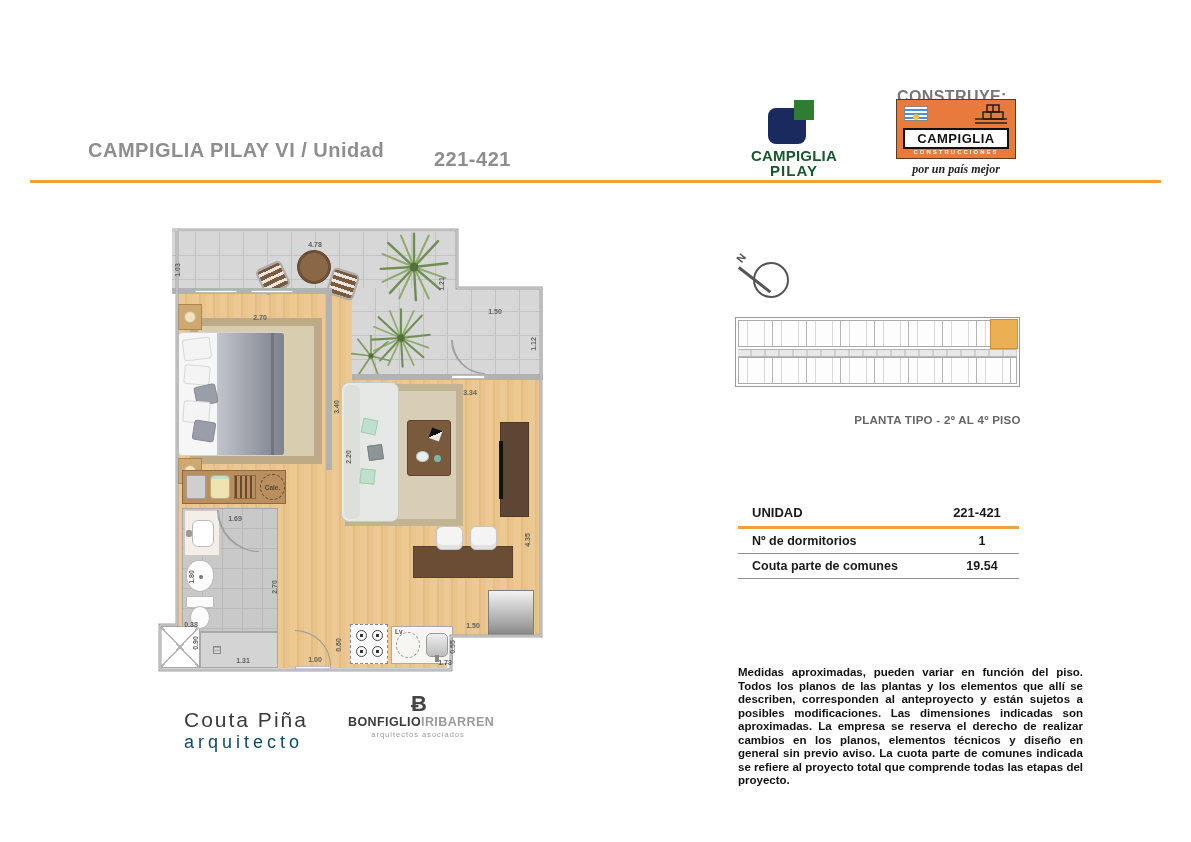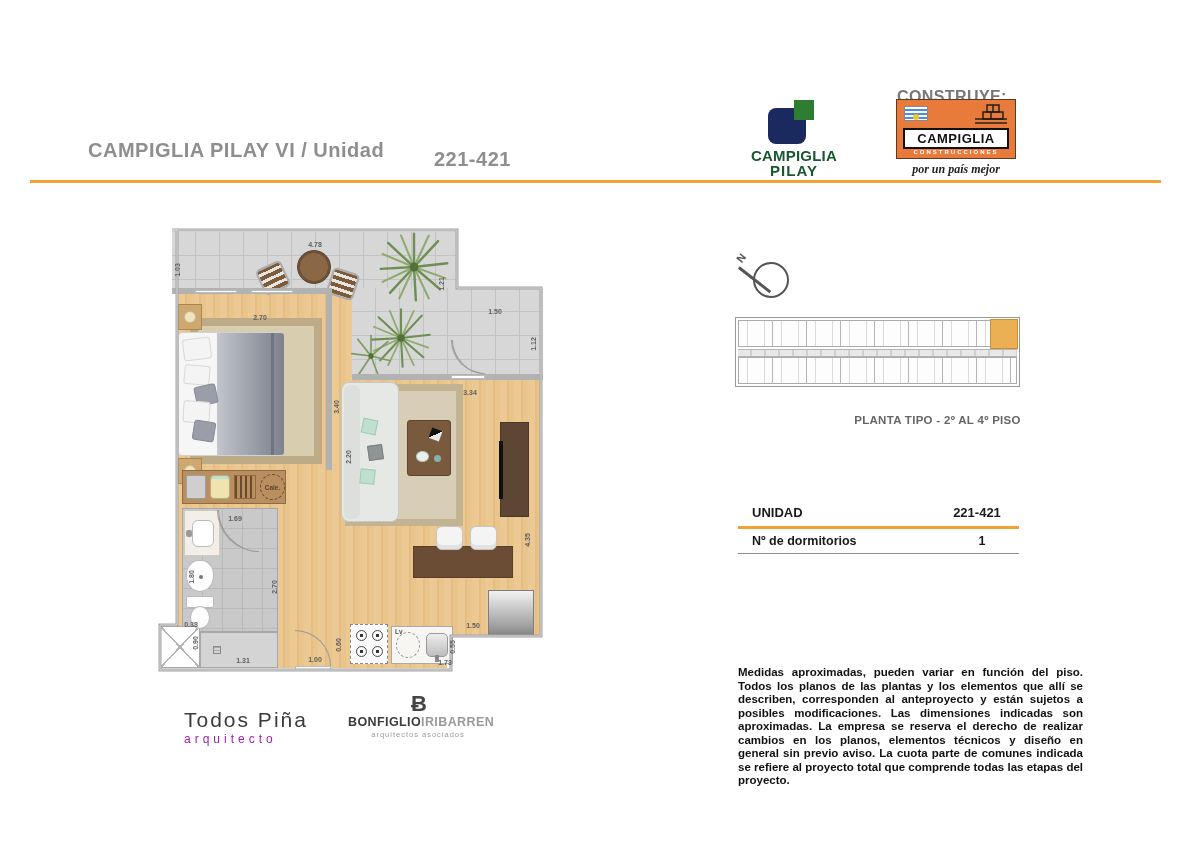--- a/index.html
+++ b/index.html
@@ -52,21 +52,21 @@
   .spec-row .lbl { font-weight:bold; }
   .spec-row .val { font-weight:600; min-width:46px; text-align:center; }
   .spec-hrow .val { min-width:56px; text-align:center; }
 
   
   .disclaimer { position:absolute; left:738px; top:666px; width:345px; font-size:11.5px; line-height:13.5px; font-weight:bold; color:#111; text-align:justify; }
 
   
   .arch { position:absolute; left:184px; top:708px; }
   .arch-name { font-size:21px; color:#3b3b3b; letter-spacing:2px; }
-  .arch-title { font-size:12px; color:#a21caf; letter-spacing:4px; }
+  .arch-title { font-size:18px; color:#0c4a6e; letter-spacing:4px; }
   .studio { position:absolute; left:348px; top:694px; width:140px; text-align:center; }
   .studio-mark { font-size:22px; color:#444; font-weight:bold; letter-spacing:-2px; line-height:20px; }
   .studio-name { font-size:12.5px; letter-spacing:.4px; line-height:16px; }
   .studio-name .b1 { font-weight:bold; color:#3c3c3c; } .studio-name .b2 { color:#9a9a9a; font-weight:bold; }
   .studio-sub { font-size:7.5px; color:#9a9a9a; letter-spacing:1px; }
 
   
   .plan { position:absolute; left:155px; top:224px; width:392px; height:455px; }
   .abs { position:absolute; }
   .wood { background:repeating-linear-gradient(90deg,#ecc892 0 7px,#e5bd83 7px 9px,#e9c48b 9px 14px); }
@@ -144,27 +144,31 @@
   <div class="spec">
     <div class="spec-hrow">
       <span class="lbl">UNIDAD</span>
       <span class="val">221-421</span>
     </div>
     <div>
         <div class="spec-row">
           <span class="lbl">Nº de dormitorios</span>
           <span class="val">1</span>
         </div>
+        <div class="spec-row">
+          <span class="lbl">Couta parte de comunes</span>
+          <span class="val">19.54</span>
+        </div>
       </div>
   </div>
 
   <div class="disclaimer">Medidas aproximadas, pueden variar en función del piso. Todos los planos de las plantas y los elementos que allí se describen, corresponden al anteproyecto y están sujetos a posibles modificaciones. Las dimensiones indicadas son aproximadas. La empresa se reserva el derecho de realizar cambios en los planos, elementos técnicos y diseño en general sin previo aviso. La cuota parte de comunes indicada se refiere al proyecto total que comprende todas las etapas del proyecto.</div>
 
   <div class="arch">
-    <div class="arch-name">Todos Piña</div>
+    <div class="arch-name">Couta Piña</div>
     <div class="arch-title">arquitecto</div>
   </div>
   <div class="studio">
     <div class="studio-mark">Ƀ</div>
     <div class="studio-name">
       <span class="b1">BONFIGLIO</span><span class="b2">IRIBARREN</span>
     </div>
     <div class="studio-sub">arquitectos asociados</div>
   </div>
 

